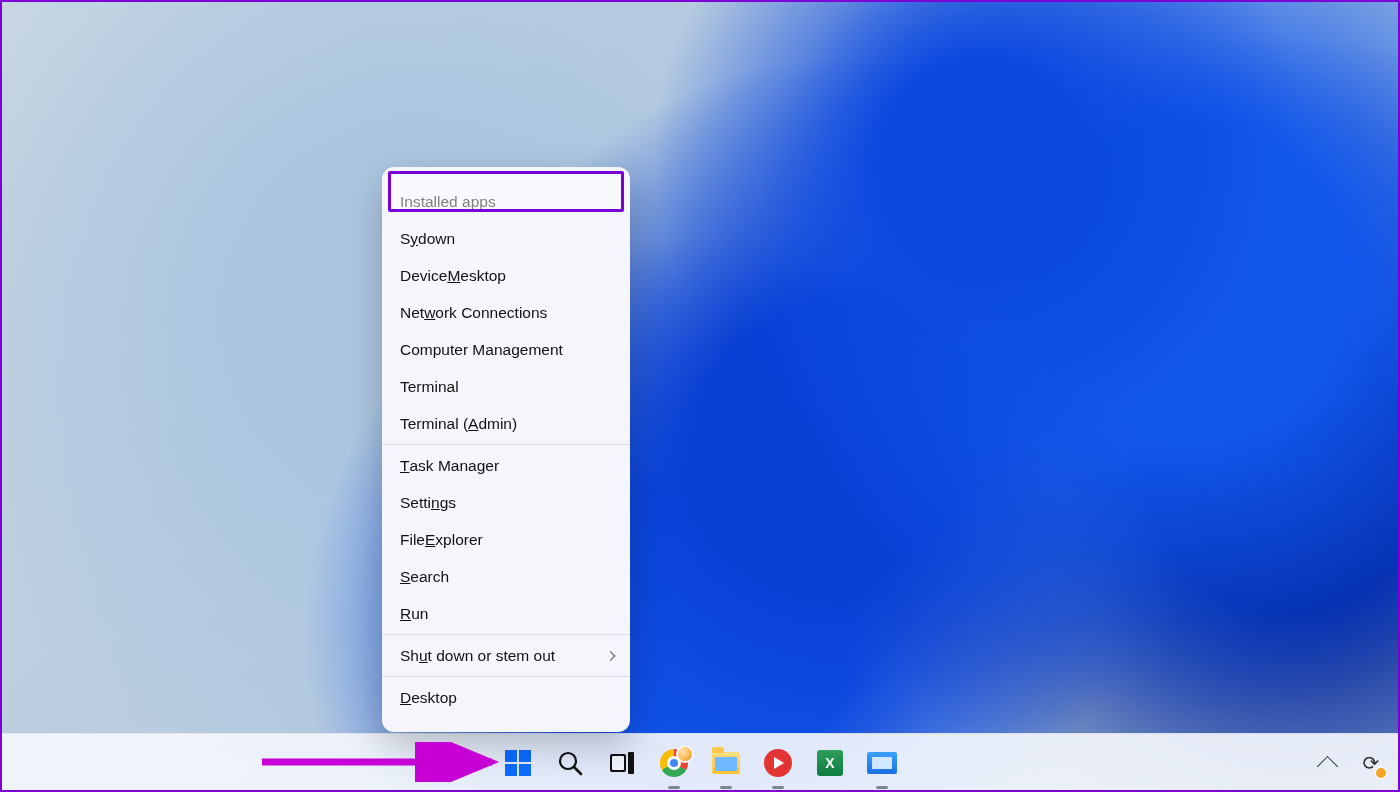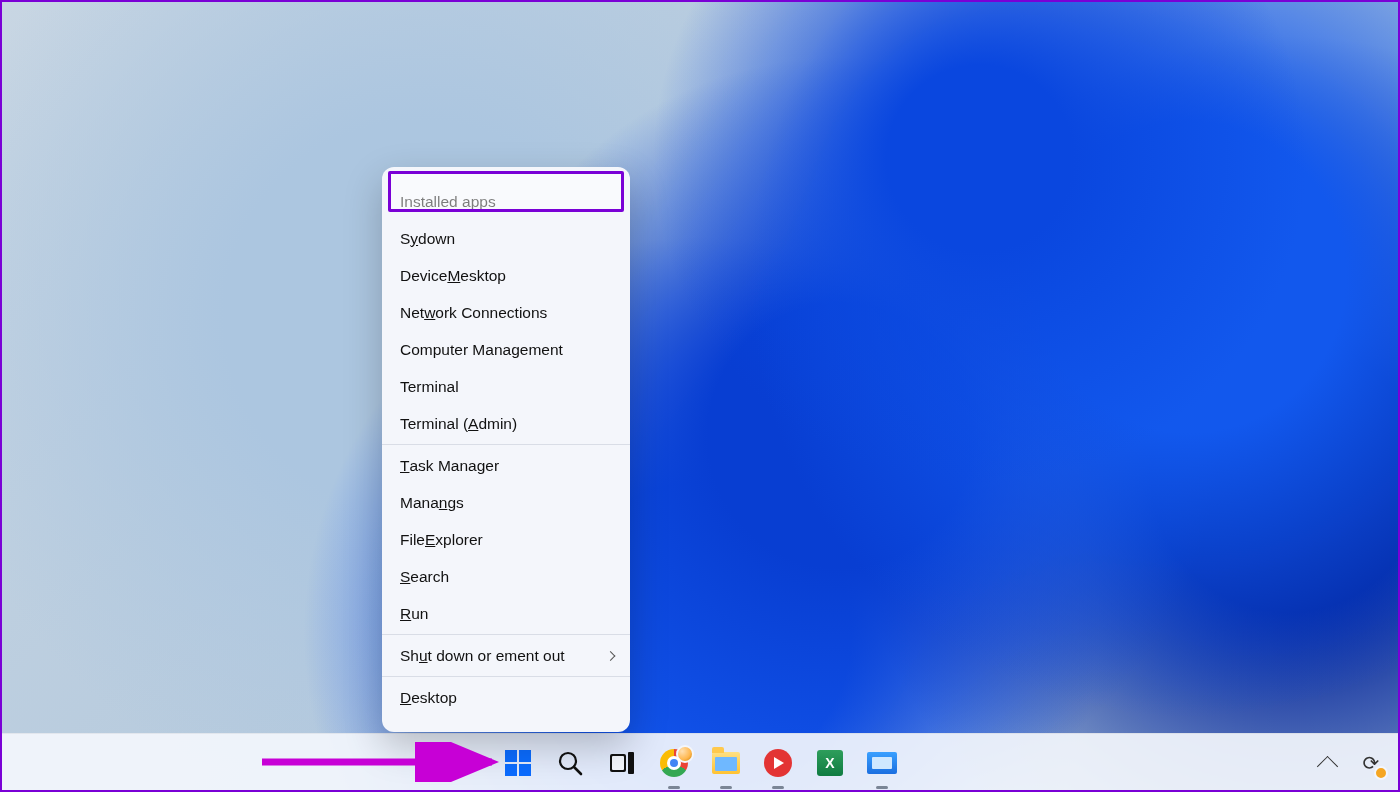--- a/index.html
+++ b/index.html
@@ -94,21 +94,21 @@
       <span>dmin)</span>
     </div>
   <div class="menu-sep"></div>
 
   <div class="menu-item">
       <span></span>
       <span class="u">T</span>
       <span>ask Manager</span>
     </div>
   <div class="menu-item">
-      <span>Mana</span>
+      <span>Setti</span>
       <span class="u">n</span>
       <span>gs</span>
     </div>
   <div class="menu-item">
       <span>File </span>
       <span class="u">E</span>
       <span>xplorer</span>
     </div>
   <div class="menu-item">
       <span></span>
@@ -118,21 +118,21 @@
   <div class="menu-item">
       <span></span>
       <span class="u">R</span>
       <span>un</span>
     </div>
   <div class="menu-sep"></div>
 
   <div class="menu-item has-sub">
       <span>Sh</span>
       <span class="u">u</span>
-      <span>t down or ement out</span>
+      <span>t down or stem out</span>
     </div>
   <div class="menu-sep"></div>
 
   <div class="menu-item">
       <span></span>
       <span class="u">D</span>
       <span>esktop</span>
     </div>
 </div>
 

